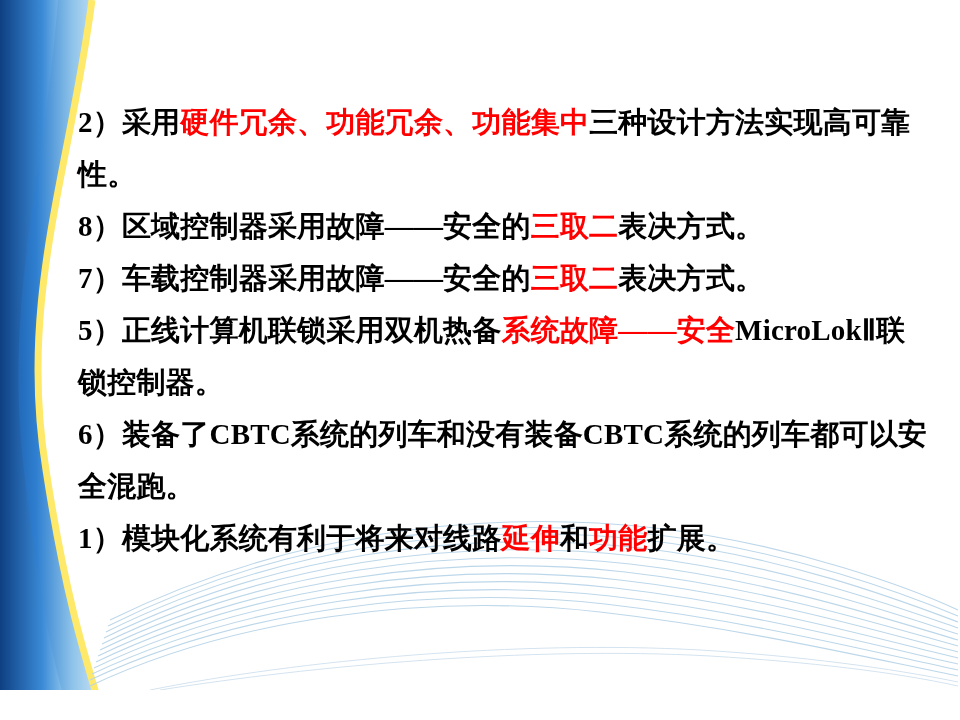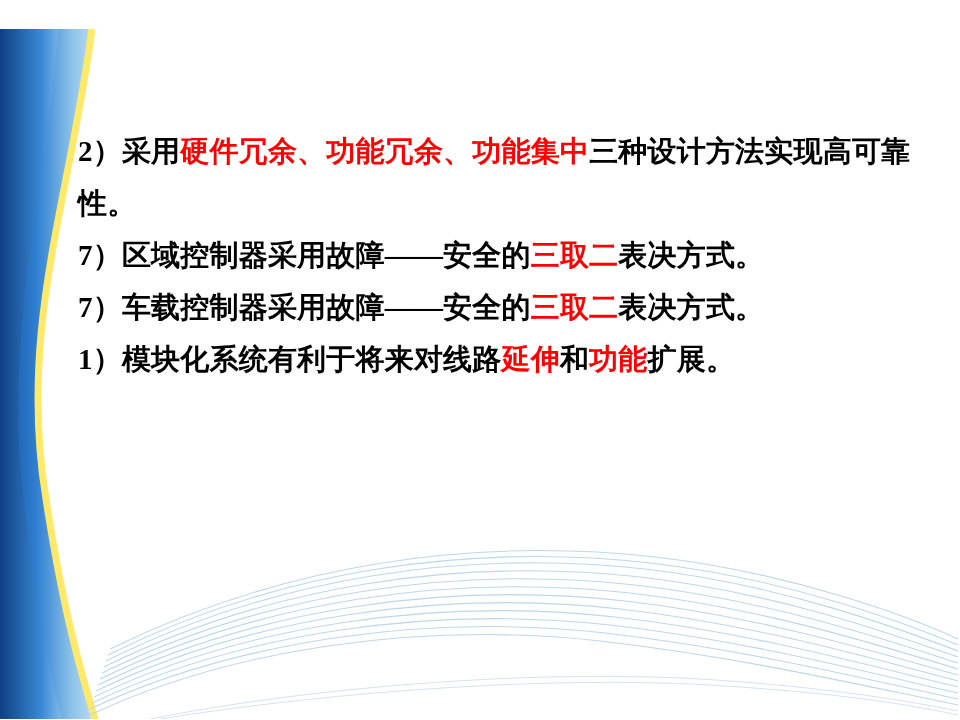--- a/index.html
+++ b/index.html
@@ -7,21 +7,20 @@
     padding: 0;
     background: #ffffff;
   }
   .slide {
     position: relative;
     width: 960px;
     height: 690px;
     overflow: hidden;
     background: #ffffff;
     font-family: "Liberation Serif", serif;
-    margin-top: 29px;
   }
   .deco-left {
     position: absolute;
     left: 0;
     top: 0;
     width: 170px;
     height: 720px;
     pointer-events: none;
   }
   .deco-bottom {
@@ -105,27 +104,33 @@
     </g>
   </svg>
 
   <div class="content">
 
     <div class="line wrap">
       <span class="num">2）采用</span><span class="red">硬件冗余、功能冗余、功能集中</span><span>三种设计方法实现高可靠性。</span>
     </div>
 
     <div class="line">
-      <span class="num">7）区域控制器采用故障——安全的</span><span class="red">三取二</span><span>表决方式。</span>
+      <span class="num">8）区域控制器采用故障——安全的</span><span class="red">三取二</span><span>表决方式。</span>
     </div>
 
     <div class="line">
       <span class="num">7）车载控制器采用故障——安全的</span><span class="red">三取二</span><span>表决方式。</span>
     </div>
 
+    <div class="line wrap">
+      <span class="num">5）正线计算机联锁采用双机热备</span><span class="red">系统故障——安全</span><span class="latin">MicroLokⅡ联锁控制器。</span>
+    </div>
 
+    <div class="line wrap">
+      <span class="num">6）装备了CBTC系统的列车和没有装备CBTC系统的列车都可以安全混跑。</span>
+    </div>
 
     <div class="line">
       <span class="num">1）模块化系统有利于将来对线路</span><span class="red">延伸</span><span>和</span><span class="red">功能</span><span>扩展。</span>
     </div>
 
   </div>
 </div>
 
 </body></html>

